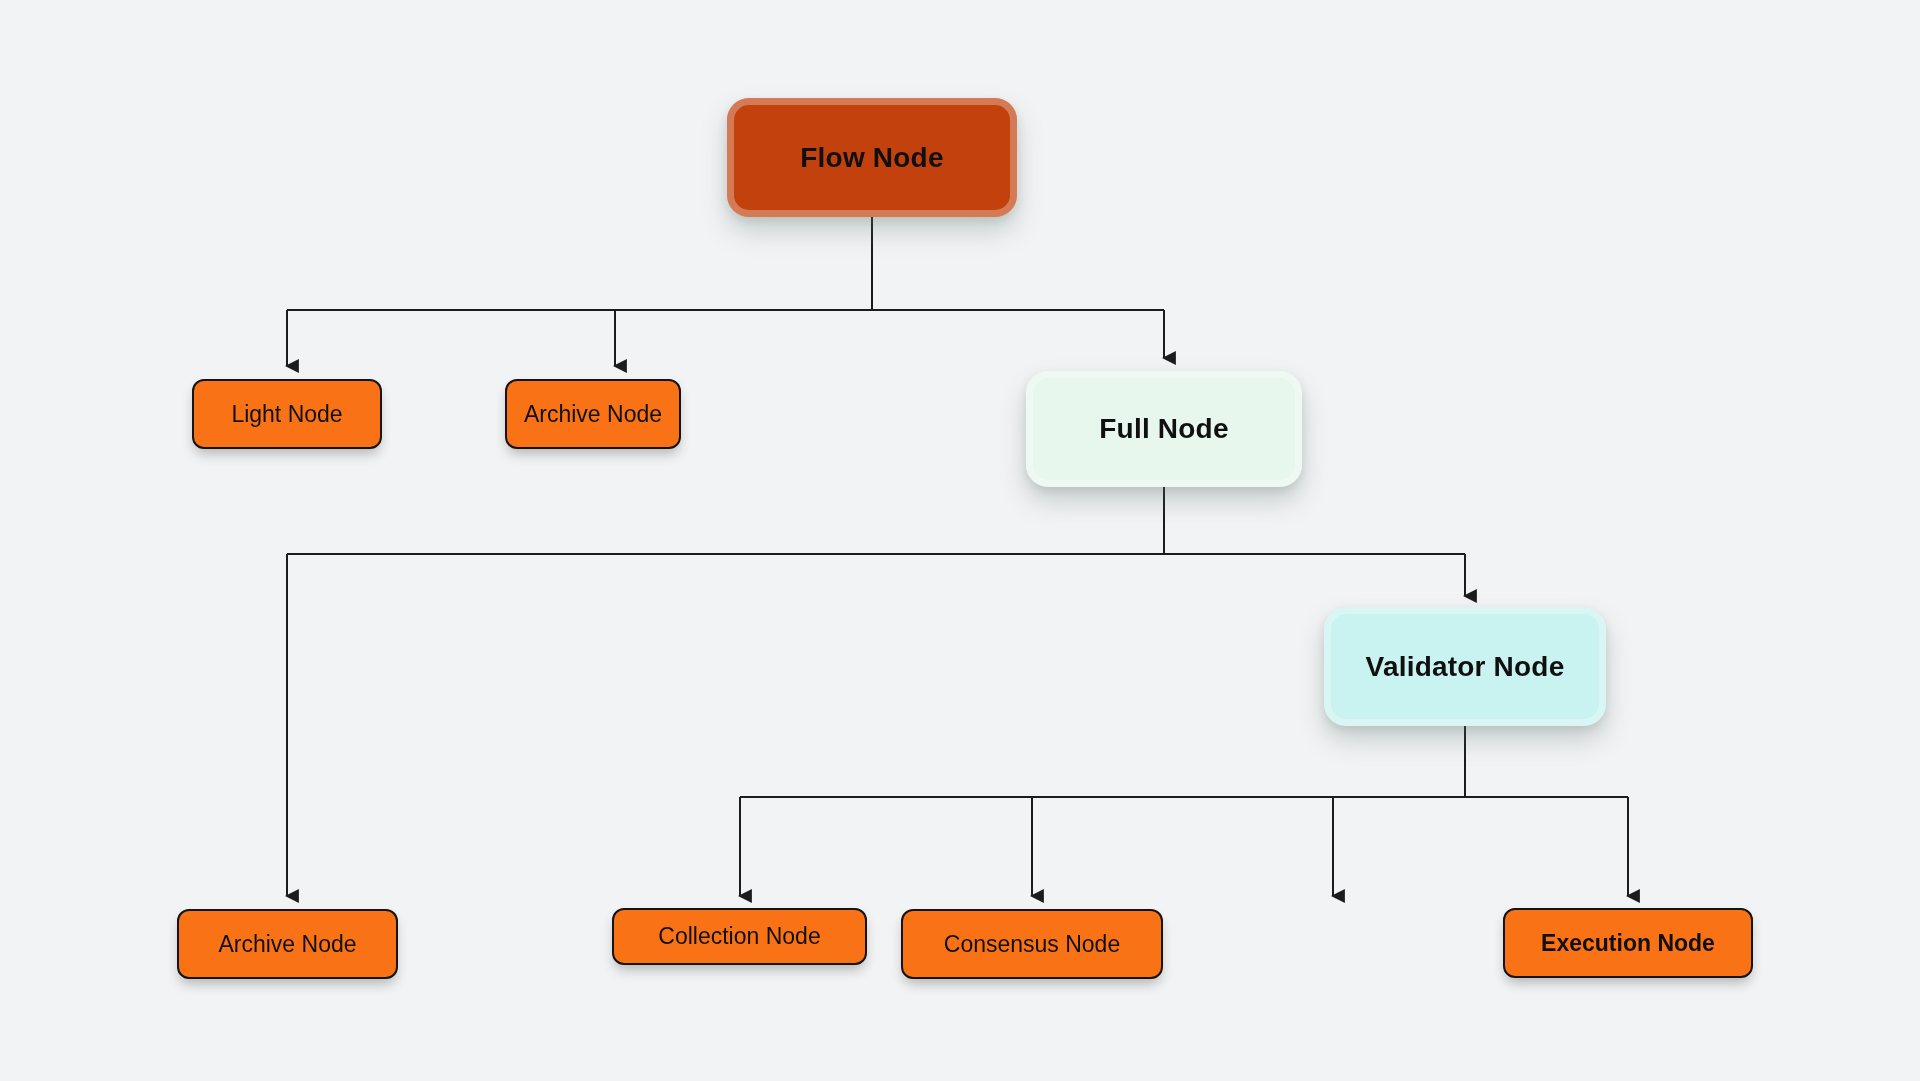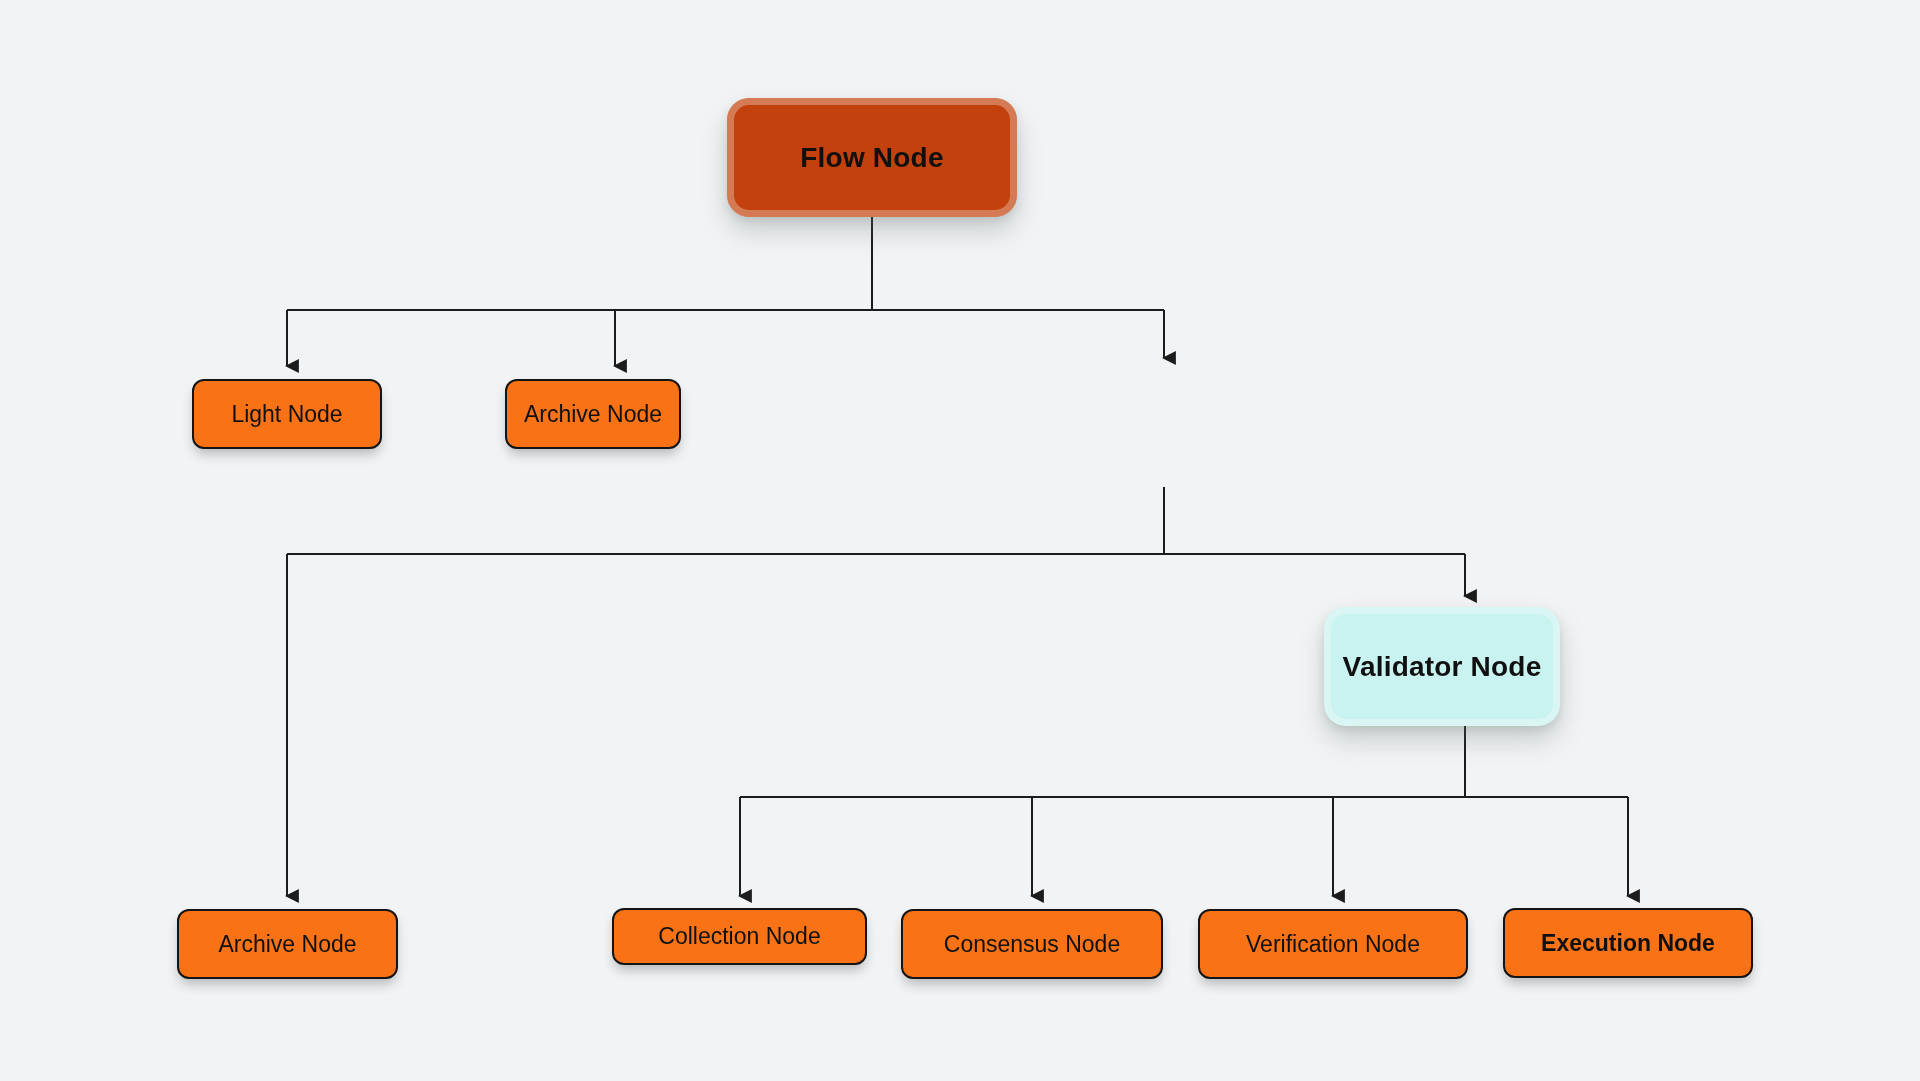--- a/index.html
+++ b/index.html
@@ -53,21 +53,21 @@
     box-shadow: 0 7px 12px -2px rgba(40,50,45,0.30);
   }
   .node-label { display: inline-block; }
 
   
   #node-flow        { left: 727px;  top: 98px;  width: 290px; height: 119px; }
   #node-light       { left: 192px;  top: 379px; width: 190px; height: 70px; }
   #node-archive     { left: 505px;  top: 379px; width: 176px; height: 70px; }
   #node-full        { left: 1026px; top: 371px; width: 276px; height: 116px; }
   #node-access      { left: 177px;  top: 909px; width: 221px; height: 70px; }
-  #node-validator   { left: 1324px; top: 607px; width: 236px; height: 119px; }
+  #node-validator   { left: 1324px; top: 607px; width: 282px; height: 119px; }
   #node-collection  { left: 612px;  top: 908px; width: 255px; height: 57px; }
   #node-consensus   { left: 901px;  top: 909px; width: 262px; height: 70px; }
   #node-verification{ left: 1198px; top: 909px; width: 270px; height: 70px; }
   #node-execution   { left: 1503px; top: 908px; width: 250px; height: 70px; font-weight: bold; }
 
   .edge {
     fill: none;
     stroke: #1c1c1c;
     stroke-width: 2;
   }
@@ -108,38 +108,38 @@
   </div>
 
   <div id="node-light" class="node leaf">
     <span class="node-label">Light Node</span>
   </div>
 
   <div id="node-archive" class="node leaf">
     <span class="node-label">Archive Node</span>
   </div>
 
+  <div id="node-full" class="node tier" style="background: rgb(232, 247, 238);">
+    <span class="node-label">Full Node</span>
+  </div>
 
   <div id="node-access" class="node leaf">
     <span class="node-label">Archive Node</span>
   </div>
 
   <div id="node-validator" class="node tier" style="background: rgb(201, 243, 240);">
     <span class="node-label">Validator Node</span>
   </div>
 
   <div id="node-collection" class="node leaf">
     <span class="node-label">Collection Node</span>
   </div>
 
   <div id="node-consensus" class="node leaf">
     <span class="node-label">Consensus Node</span>
   </div>
 
-  <div id="node-verification" class="node leaf">
-    <span class="node-label">Verification Node</span>
-  </div>
 
   <div id="node-execution" class="node leaf">
     <span class="node-label">Execution Node</span>
   </div>
 
 </div>
 
 </body></html>

